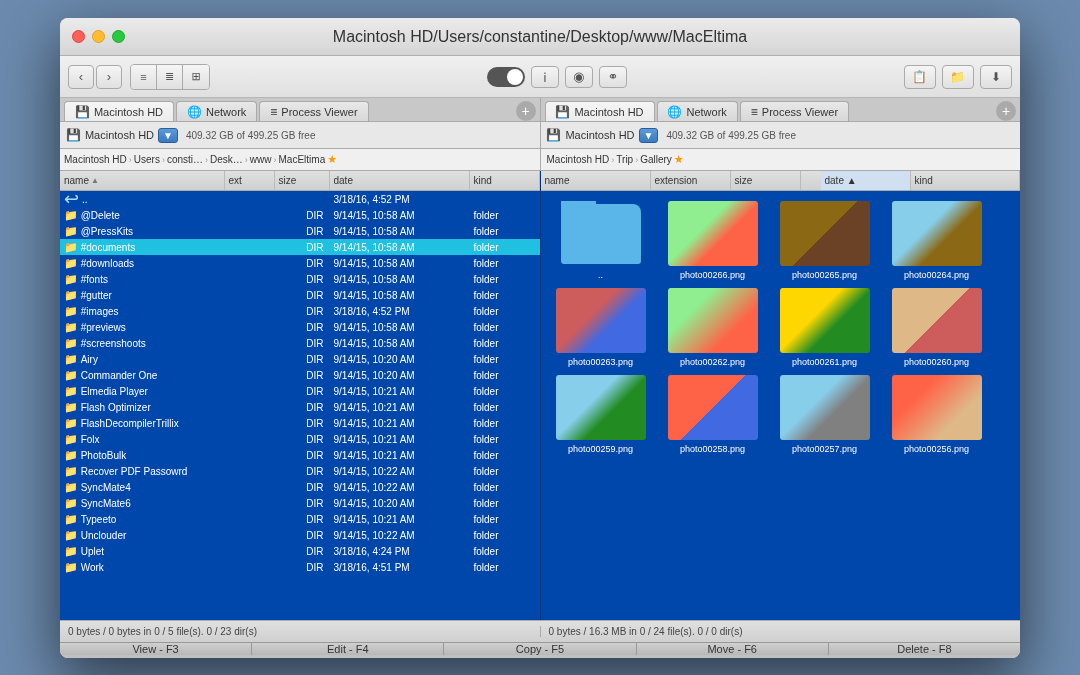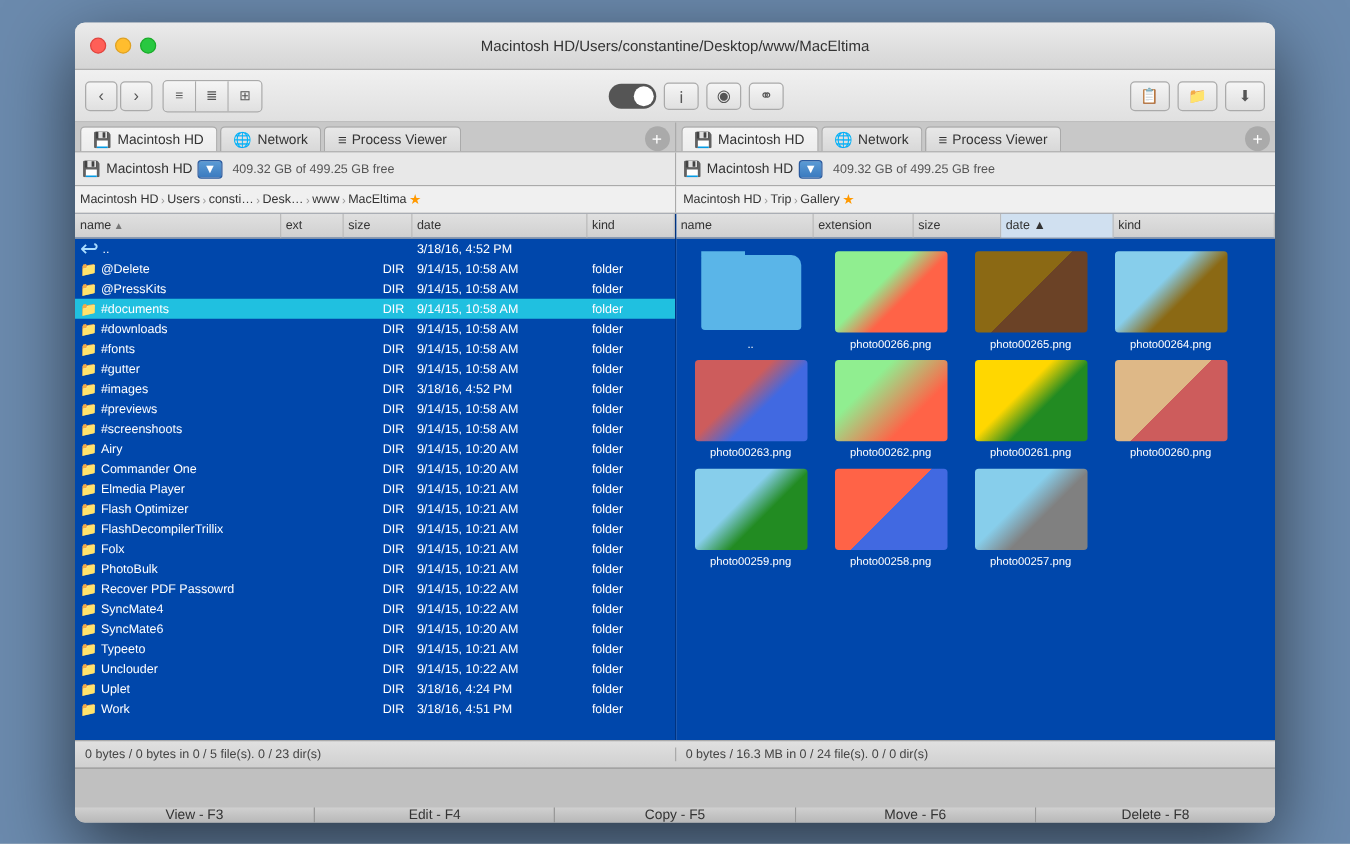--- a/index.html
+++ b/index.html
@@ -47,21 +47,21 @@
     }
     .tl {
       width: 13px;
       height: 13px;
       border-radius: 50%;
     }
     .tl-close { background: #ff5f57; border: 1px solid #e0443e; }
     .tl-min { background: #ffbd2e; border: 1px solid #dea123; }
     .tl-max { background: #28c840; border: 1px solid #1aab29; }
     .titlebar-text {
-      font-size: 12px;
+      font-size: 16px;
       color: #333;
       font-weight: 500;
     }
 
     
     .toolbar {
       background: linear-gradient(to bottom, #f0f0f0, #e0e0e0);
       height: 42px;
       display: flex;
       align-items: center;
@@ -366,21 +366,21 @@
       align-items: center;
       gap: 2px;
       border-right: 1px solid #bbb;
       height: 100%;
     }
     .gallery-col-h.name { width: 110px; }
     .gallery-col-h.extension { width: 80px; }
     .gallery-col-h.size { width: 70px; }
     .gallery-col-h.date { width: 90px; background: #d0e0f0; }
     .gallery-col-h.kind { flex: 1; }
-    .col-h-sorted { background: #d0e0f0; }
+    .col-h-sorted { background: #d0e0f0; margin-left: 20px; }
 
     .gallery-grid {
       flex: 1;
       overflow-y: auto;
       padding: 10px;
       display: flex;
       flex-direction: column;
       gap: 8px;
     }
     .gallery-row {
@@ -449,23 +449,23 @@
       border-right: 1px solid #aaa;
     }
     .status-right {
       flex: 1;
       padding: 0 8px;
     }
 
     
     .fnbar {
       background: #c0c0c0;
-      height: 44px;
-      display: flex;
-      align-items: flex-end;
+      height: 16px;
+      display: flex;
+      align-items: flex-start;
       border-top: 1px solid #999;
       flex-shrink: 0;
     }
     .fn-btn {
       flex: 1;
       display: flex;
       align-items: center;
       justify-content: center;
       font-size: 11px;
       color: #333;
@@ -921,20 +921,24 @@
         <div class="gallery-label">photo00259.png</div>
       </div>
             <div class="gallery-item">
         <div class="gallery-thumb photo-house"></div>
         <div class="gallery-label">photo00258.png</div>
       </div>
             <div class="gallery-item">
         <div class="gallery-thumb photo-bridge"></div>
         <div class="gallery-label">photo00257.png</div>
       </div>
+            <div class="gallery-item">
+        <div class="gallery-thumb photo-kitchen"></div>
+        <div class="gallery-label">photo00256.png</div>
+      </div>
           </div>
         </div>
     </div>
 
   </div>
 
   <div class="statusbar">
     <div class="status-left">0 bytes / 0 bytes in 0 / 5 file(s). 0 / 23 dir(s)</div>
     <div class="status-right">0 bytes / 16.3 MB in 0 / 24 file(s). 0 / 0 dir(s)</div>
   </div>

